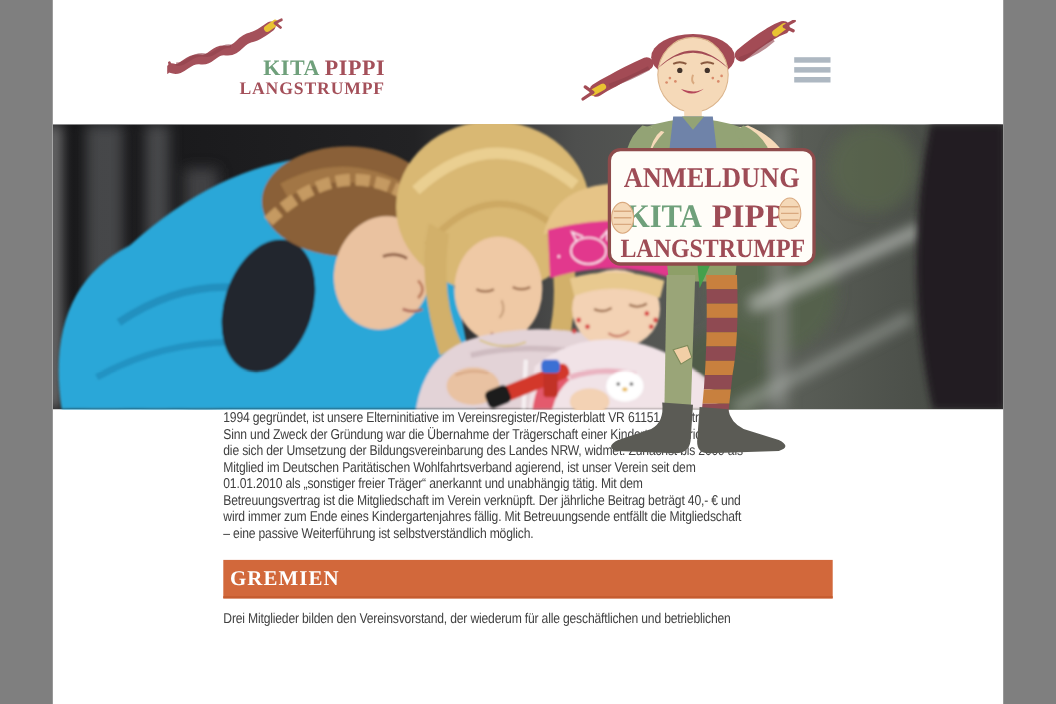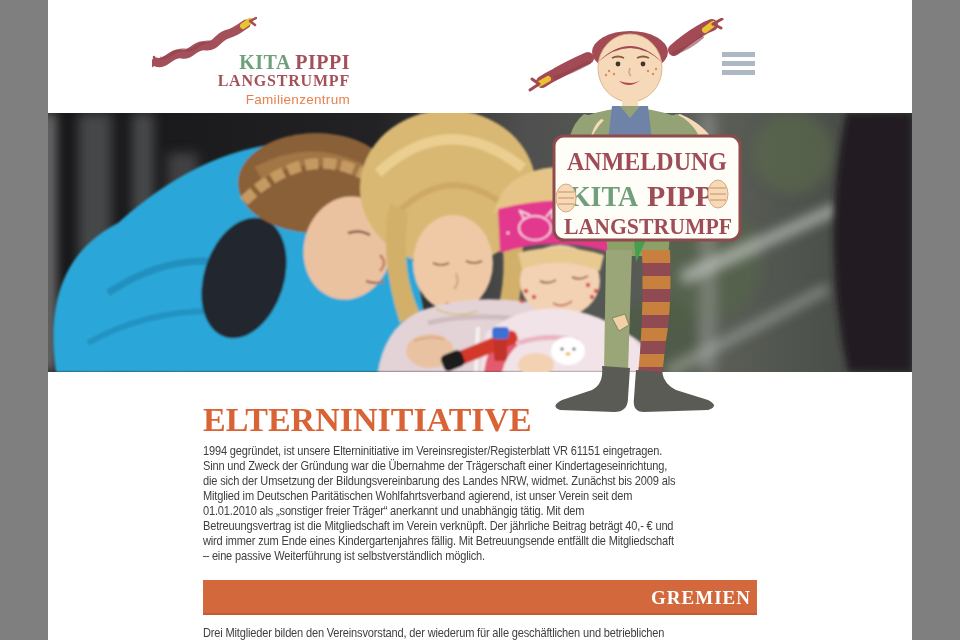--- a/index.html
+++ b/index.html
@@ -24,41 +24,40 @@
   .hero svg{display:block}
 
   
   .pippi{position:absolute;left:474px;top:18px;width:232px;height:400px;z-index:3;pointer-events:none}
   .sign-text{font-family:"Liberation Serif",serif;font-weight:bold}
 
   
   .main{position:absolute;top:372px;left:155px;width:554px;z-index:2;background:transparent}
   .page-title{font-family:"Liberation Serif",serif;font-weight:bold;font-size:34px;line-height:34px;color:#d96335;margin:31px 0 6px 0;letter-spacing:0}
   .body-text{font-size:13px;line-height:15px;color:#3f3f3f;letter-spacing:-0.2px;white-space:pre-line;margin:0 0 17px 0;width:652px;transform:scaleX(.85);transform-origin:left top}
-  .gremien-button{display:block;width:554px;height:35px;background:#d2683b;border:none;border-bottom:2px solid #c55c30;color:#ffffff;font-family:"Liberation Serif",serif;font-weight:bold;font-size:19px;letter-spacing:1px;line-height:34px;text-align:right;margin:0 0 10px 0;cursor:pointer}
+  .gremien-button{display:block;width:554px;height:35px;background:#d2683b;border:none;border-bottom:2px solid #c55c30;color:#ffffff;font-family:"Liberation Serif",serif;font-weight:bold;font-size:19px;letter-spacing:1px;line-height:34px;text-align:left;margin:0 0 10px 0;cursor:pointer}
   .partial-text{margin-bottom:0}
 </style>
 </head>
 <body>
 
 <div class="page">
 
   <div class="site-header">
     <div class="logo">
       <svg class="logo-braid" width="105" height="52" viewBox="0 0 105 52">
         <path d="M4 46 C 14 50, 18 36, 30 38 C 40 40, 42 28, 54 30 C 64 31, 66 20, 76 18 C 84 16, 88 12, 94 8" stroke="#a4505a" stroke-width="9" fill="none" stroke-linecap="round"></path>
         <path d="M8 42 C 18 44, 22 32, 34 34 C 44 36, 48 24, 58 26" stroke="#8e3f4a" stroke-width="3" fill="none" opacity="0.55"></path>
         <path d="M91 10 L 98 5" stroke="#e9c332" stroke-width="6" stroke-linecap="round"></path>
         <path d="M98 5 L 104 2 M 98 5 L 103 9" stroke="#a4505a" stroke-width="2.5" stroke-linecap="round"></path>
         <path d="M4 46 L 0 50 M 4 46 L 2 41" stroke="#a4505a" stroke-width="2.5" stroke-linecap="round"></path>
       </svg>
       <div class="logo-text">
         <div class="logo-line1"><span class="logo-kita">KITA</span> <span class="logo-pippi">PIPPI</span></div>
         <div class="logo-line2">LANGSTRUMPF</div>
-        <div class="logo-line3">Familienzentrum</div>
       </div>
     </div>
     <div class="hamburger">
       <div class="bar"></div>
       <div class="bar"></div>
       <div class="bar"></div>
     </div>
   </div>
 
   <div class="hero">
@@ -253,21 +252,20 @@
       <g>
         <ellipse cx="44" cy="180" rx="10" ry="14" fill="#f5d9b8" stroke="#d9a97f" stroke-width="1"></ellipse>
         <path d="M36 174 L 52 174 M36 180 L 52 180 M36 186 L 52 186" stroke="#d9a97f" stroke-width="1.3"></path>
         <ellipse cx="196" cy="176" rx="10" ry="14" fill="#f5d9b8" stroke="#d9a97f" stroke-width="1"></ellipse>
         <path d="M188 170 L 204 170 M188 176 L 204 176 M188 182 L 204 182" stroke="#d9a97f" stroke-width="1.3"></path>
       </g>
     </svg>
   </div>
 
   <div class="main">
-    <h1 class="page-title">ELTERNINITIATIVE</h1>
     <p class="body-text">1994 gegründet, ist unsere Elterninitiative im Vereinsregister/Registerblatt VR 61151 eingetragen.
 Sinn und Zweck der Gründung war die Übernahme der Trägerschaft einer Kindertageseinrichtung,
 die sich der Umsetzung der Bildungsvereinbarung des Landes NRW, widmet. Zunächst bis 2009 als
 Mitglied im Deutschen Paritätischen Wohlfahrtsverband agierend, ist unser Verein seit dem
 01.01.2010 als „sonstiger freier Träger“ anerkannt und unabhängig tätig. Mit dem
 Betreuungsvertrag ist die Mitgliedschaft im Verein verknüpft. Der jährliche Beitrag beträgt 40,- € und
 wird immer zum Ende eines Kindergartenjahres fällig. Mit Betreuungsende entfällt die Mitgliedschaft
 – eine passive Weiterführung ist selbstverständlich möglich.</p>
     <button class="gremien-button">GREMIEN</button>
     <p class="body-text partial-text">Drei Mitglieder bilden den Vereinsvorstand, der wiederum für alle geschäftlichen und betrieblichen</p>

